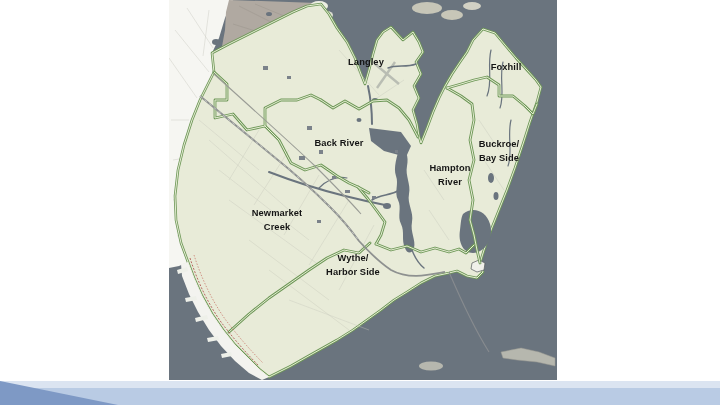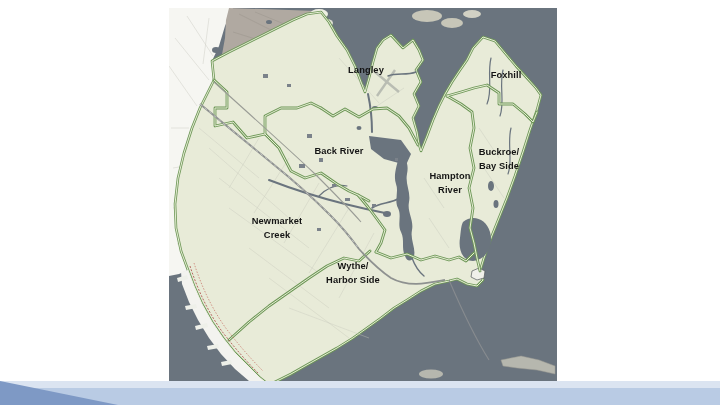--- a/index.html
+++ b/index.html
@@ -2,21 +2,21 @@
 <html><head>
 <meta charset="utf-8">
 <style>
   html,body{margin:0;padding:0;}
   body{
     width:720px;height:405px;position:relative;overflow:hidden;
     background:#ffffff;font-family:"Liberation Sans",sans-serif;
   }
   .slide{position:absolute;inset:0;}
   .map-wrap{
-    position:absolute;left:169px;top:8px;width:388px;height:380px;
+    position:absolute;left:169px;top:0;width:388px;height:380px;
   }
   .map-wrap svg{display:block;width:100%;height:100%;}
   
   .footer-strip{
     position:absolute;left:0;top:381px;width:720px;height:7px;
     background:#dbe4f1;
   }
   .footer-bar{
     position:absolute;left:0;top:388px;width:720px;height:17px;
     background:#b9cbe4;

